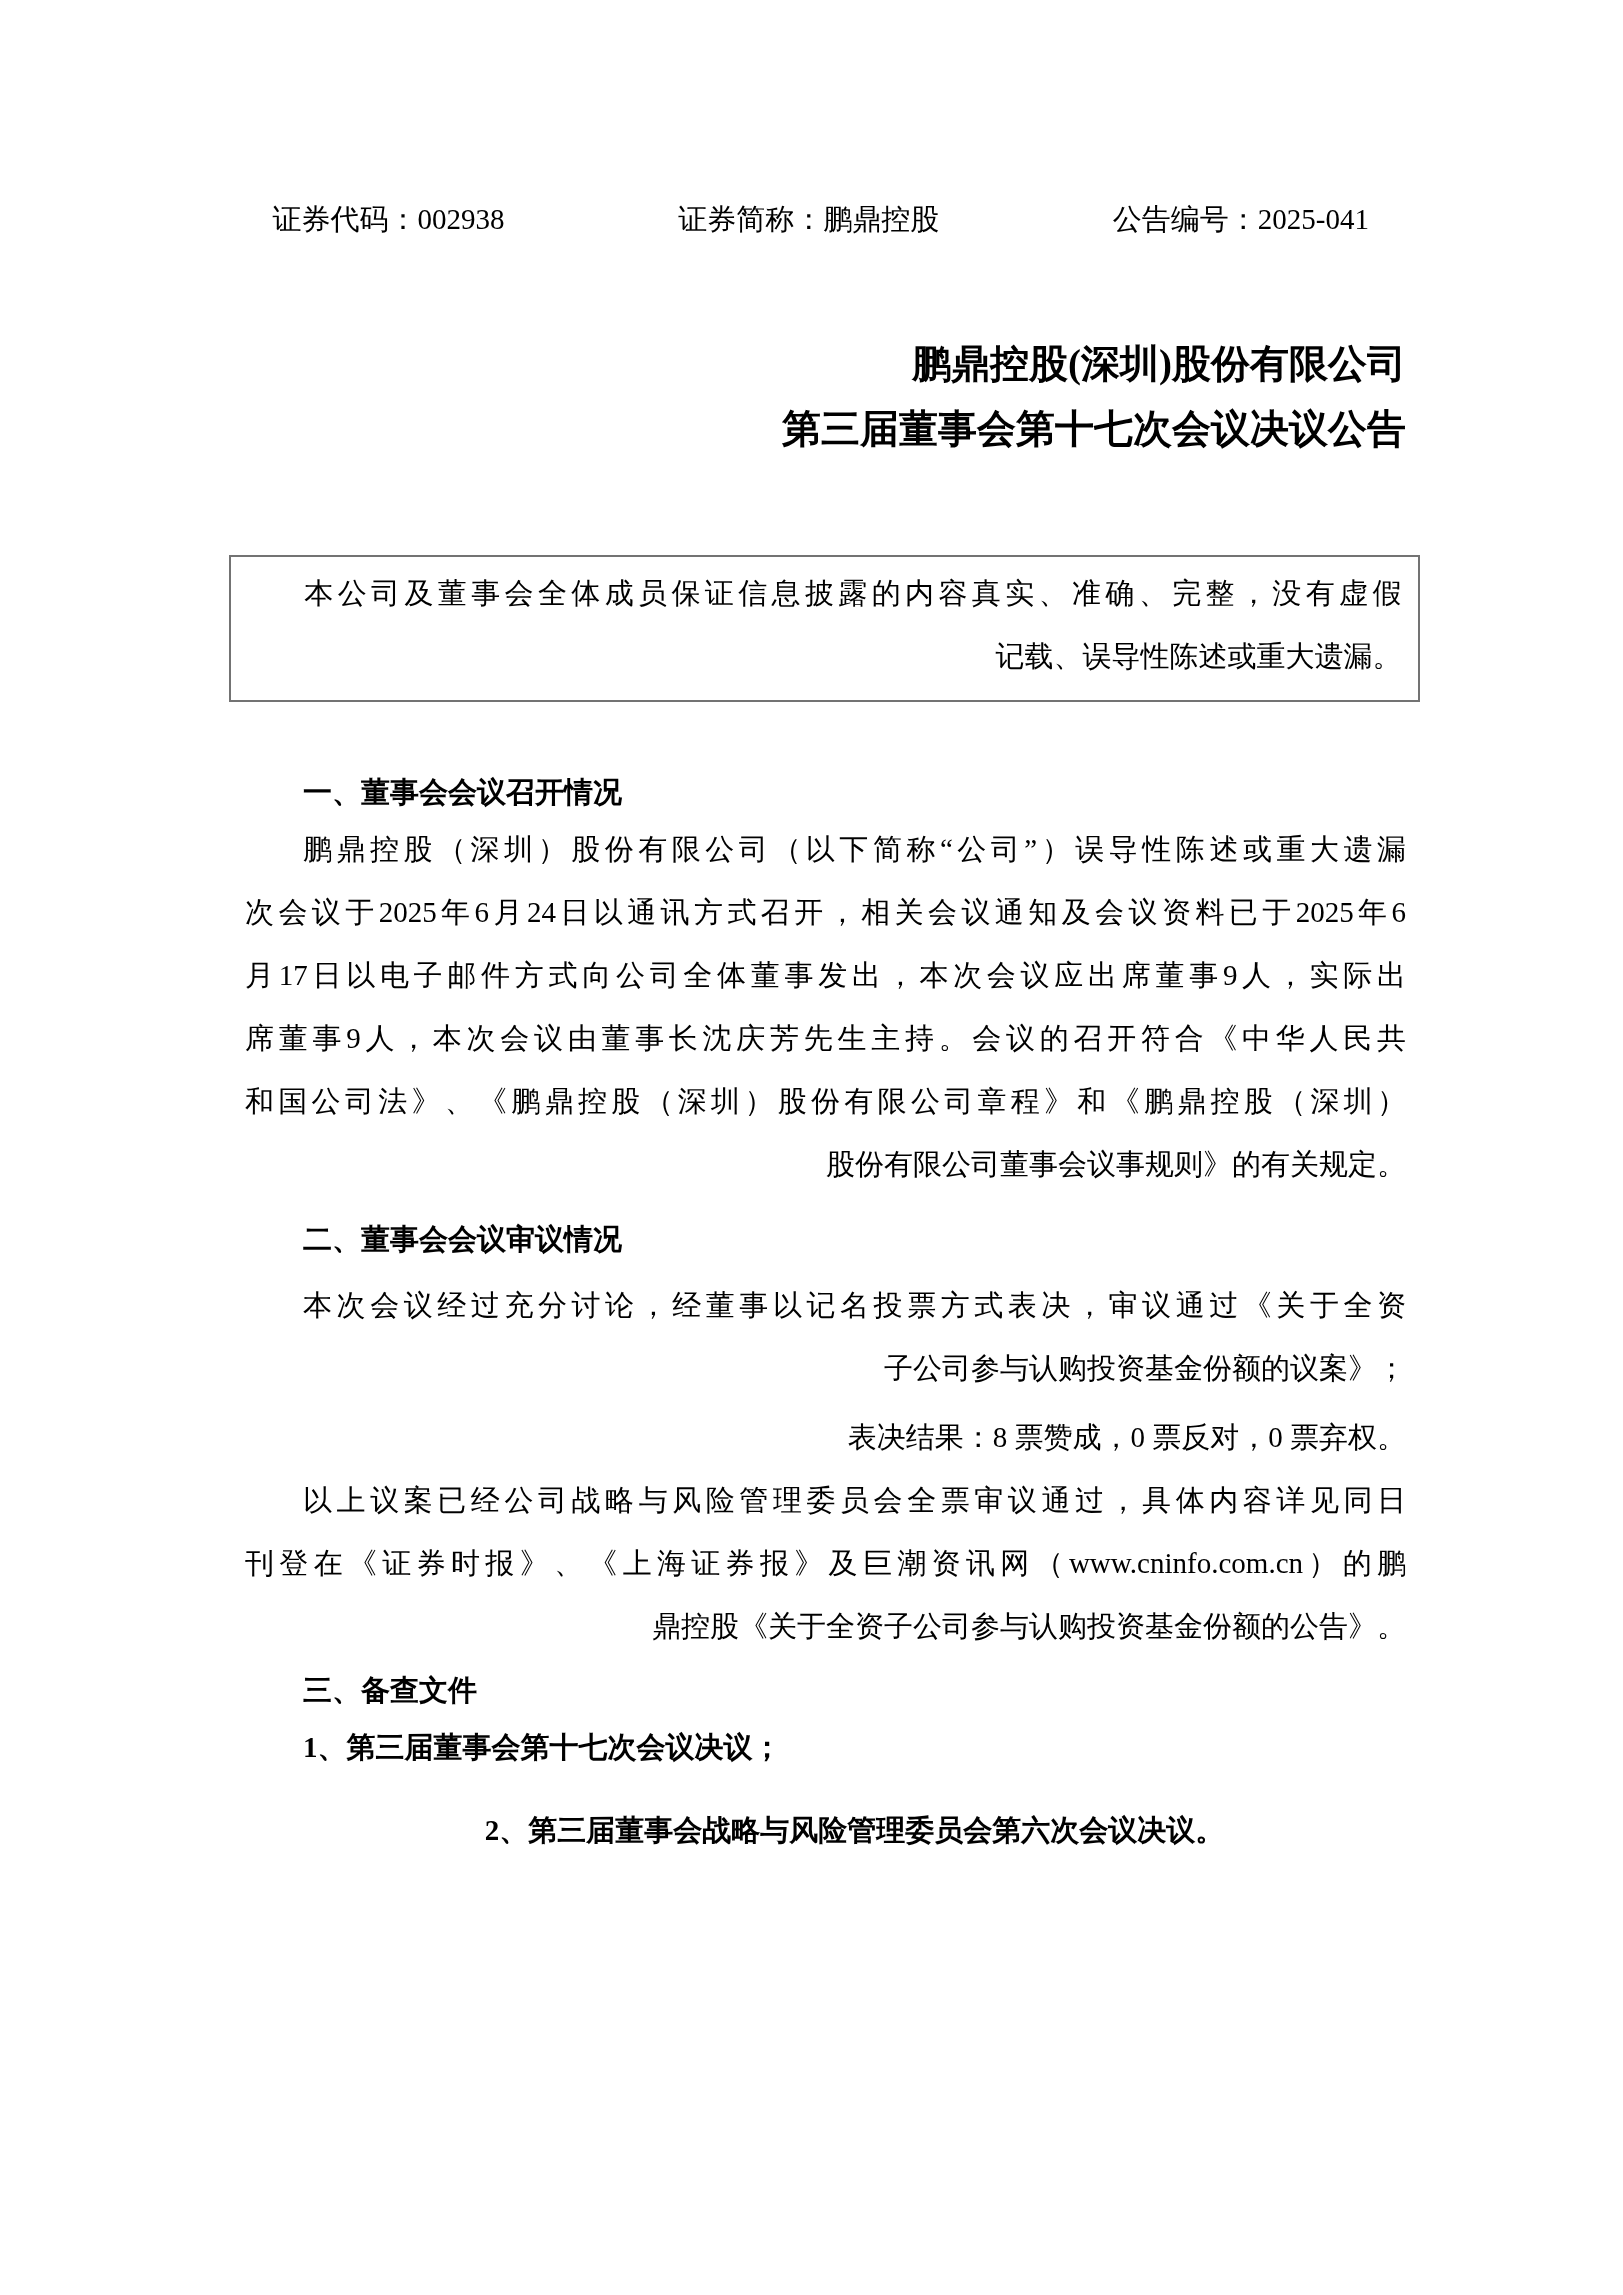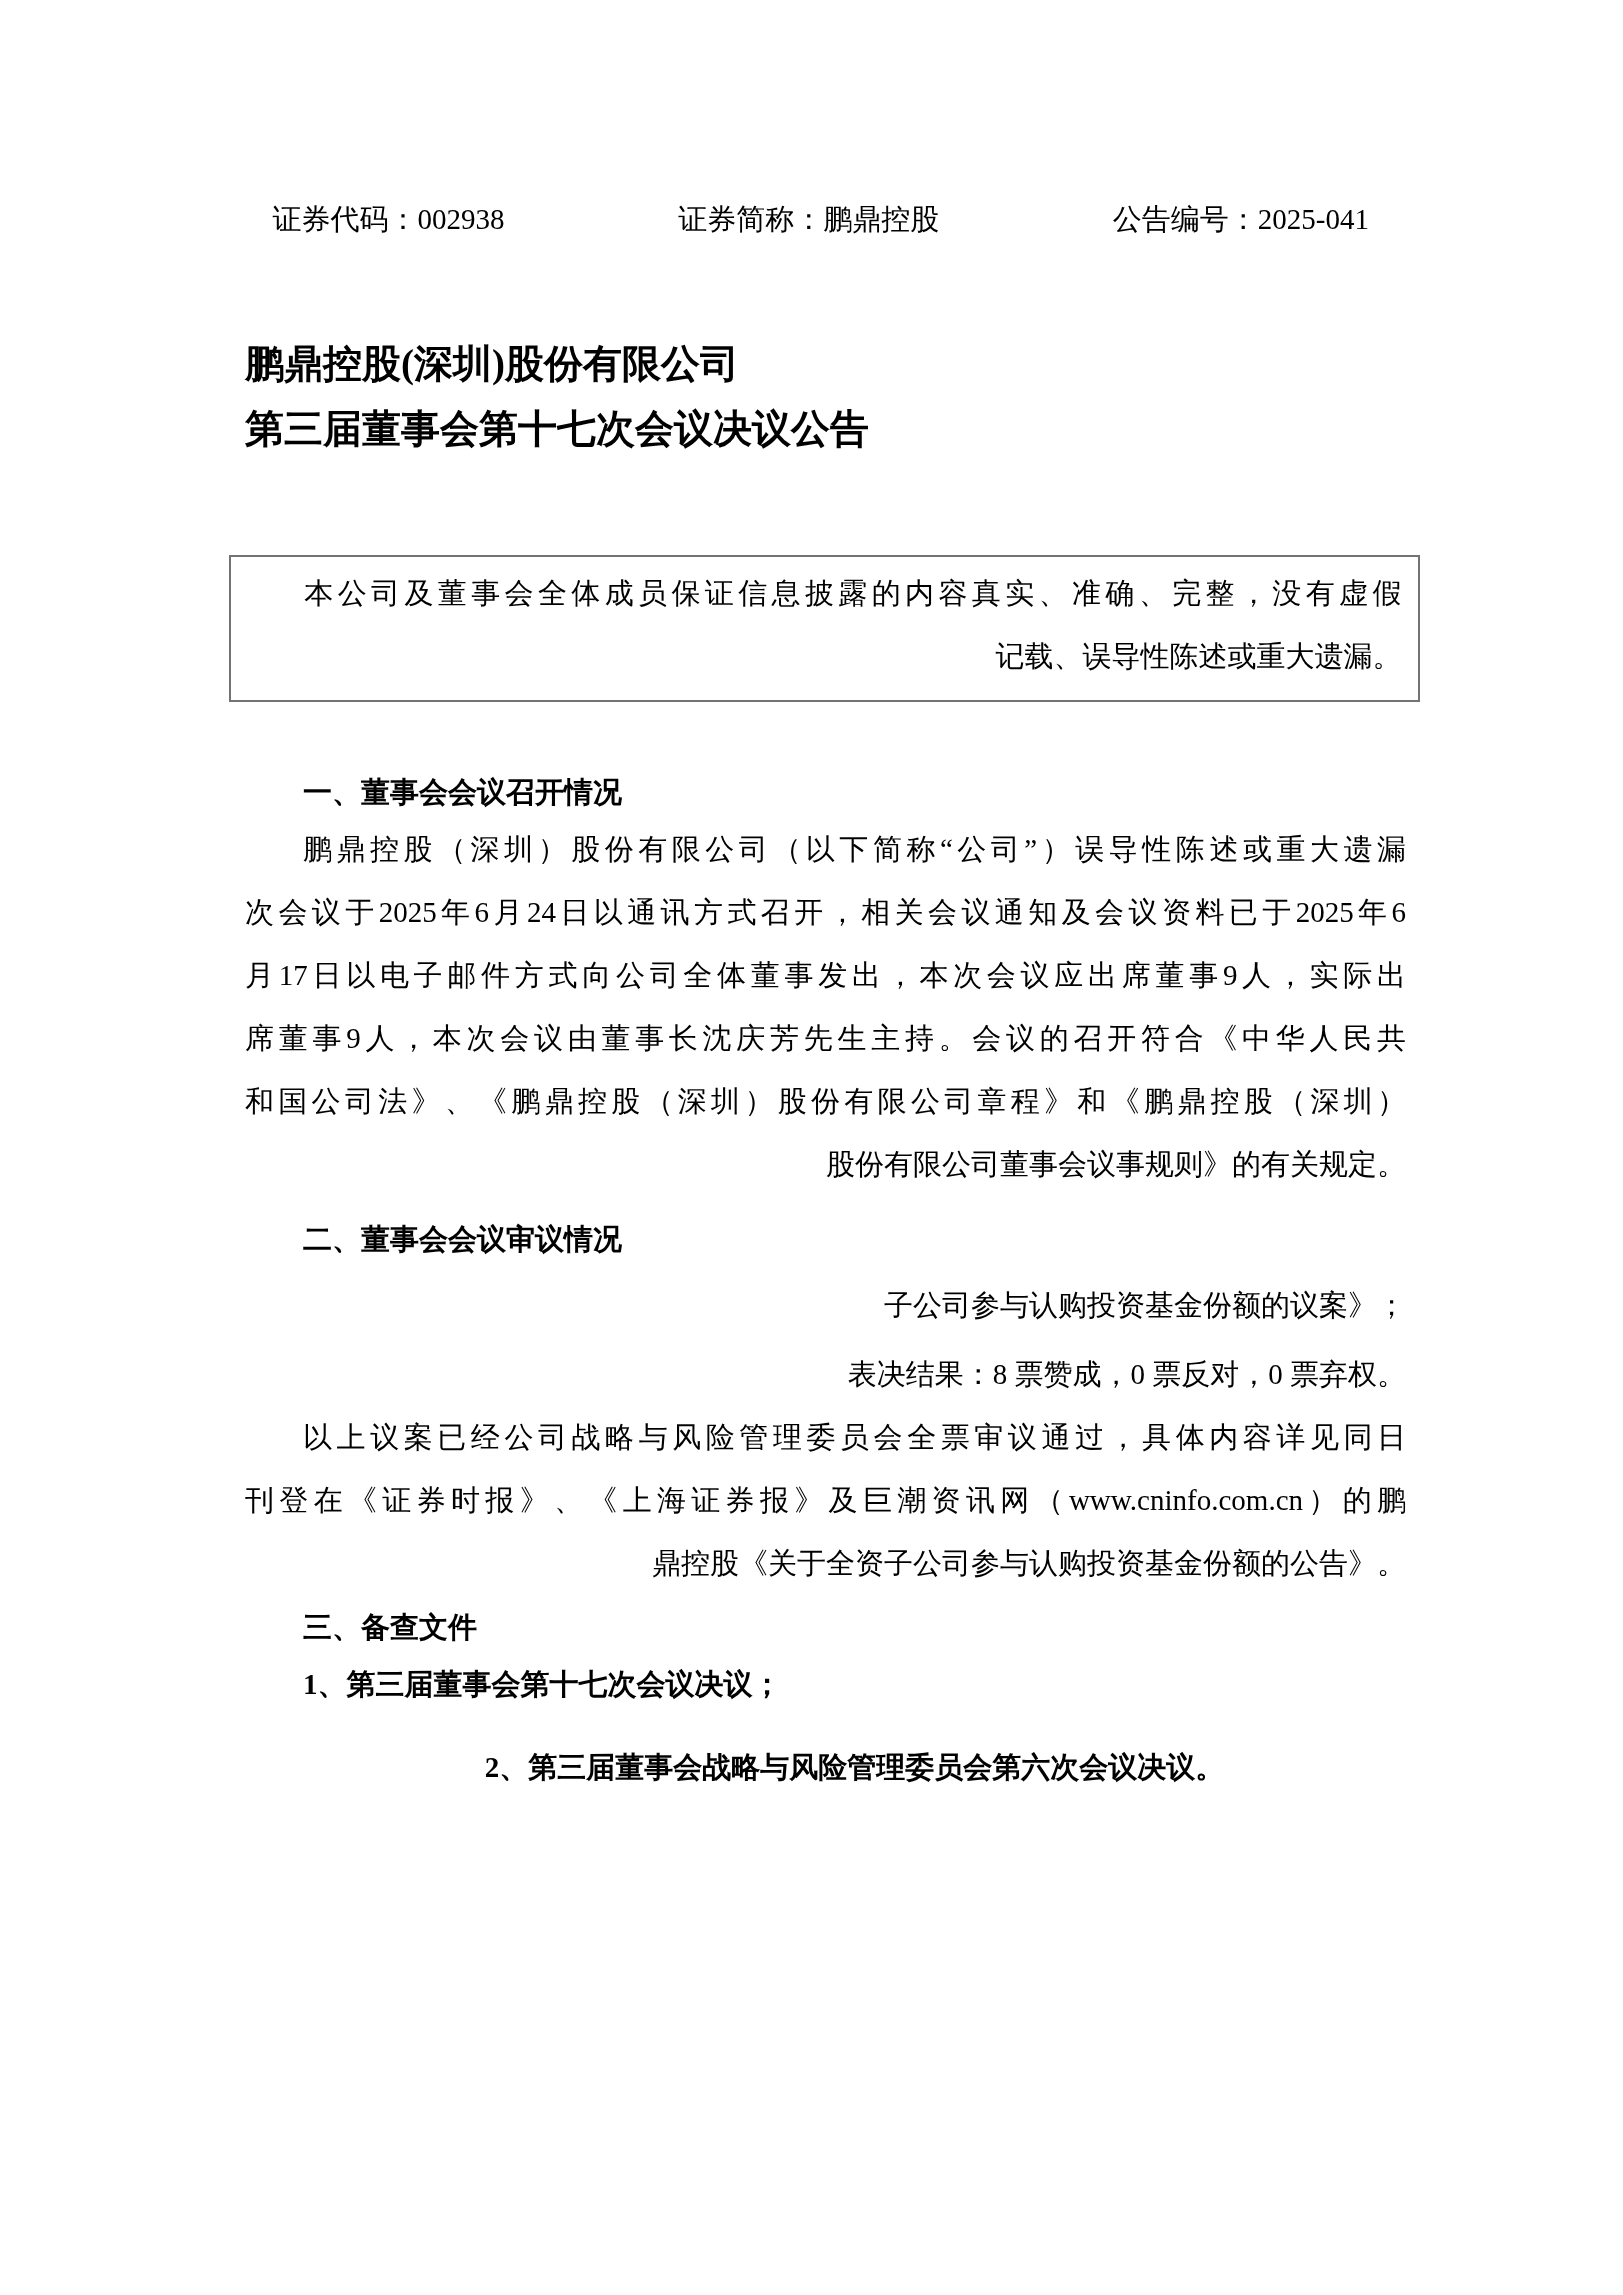--- a/index.html
+++ b/index.html
@@ -21,21 +21,21 @@
   }
   .header-row {
     display: flex;
     justify-content: space-between;
     margin: 0 37px 0 27.5px;
     line-height: 33px;
     white-space: nowrap;
   }
   .title-block {
     margin-top: 95px;
-    text-align: left;
+    text-align: right;
     font-weight: bold;
     font-size: 39px;
     line-height: 65px;
   }
   .disclaimer-box {
     margin: 94px -14.4px 0 -15.7px;
     border: 2px solid #737373;
     padding: 5.2px 17px 11.8px 15px;
     line-height: 63px;
   }
@@ -92,20 +92,21 @@
     <div class="line fill">次会议于2025年6月24日以通讯方式召开，相关会议通知及会议资料已于2025年6</div>
     <div class="line fill">月17日以电子邮件方式向公司全体董事发出，本次会议应出席董事9人，实际出</div>
     <div class="line fill">席董事9人，本次会议由董事长沈庆芳先生主持。会议的召开符合《中华人民共</div>
     <div class="line fill">和国公司法》、《鹏鼎控股（深圳）股份有限公司章程》和《鹏鼎控股（深圳）</div>
     <div class="line">股份有限公司董事会议事规则》的有关规定。</div>
   </div>
 
   <div class="heading h2">二、董事会会议审议情况</div>
 
   <div class="para p2">
+    <div class="line fill indent">本次会议经过充分讨论，经董事以记名投票方式表决，审议通过《关于全资</div>
     <div class="line">子公司参与认购投资基金份额的议案》；</div>
   </div>
 
   <div class="para p3">
     <div class="line indent">表决结果：8 票赞成，0 票反对，0 票弃权。</div>
   </div>
 
   <div class="para">
     <div class="line fill indent">以上议案已经公司战略与风险管理委员会全票审议通过，具体内容详见同日</div>
     <div class="line fill">刊登在《证券时报》、《上海证券报》及巨潮资讯网（www.cninfo.com.cn）的鹏</div>

